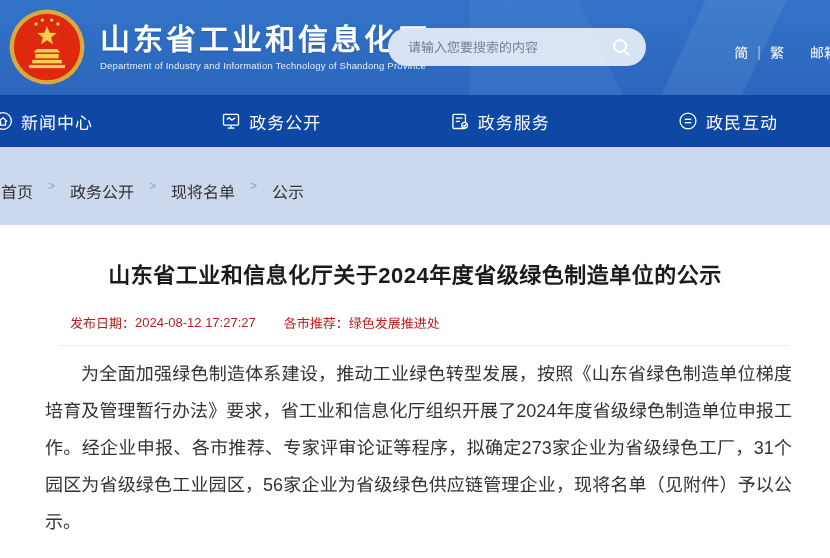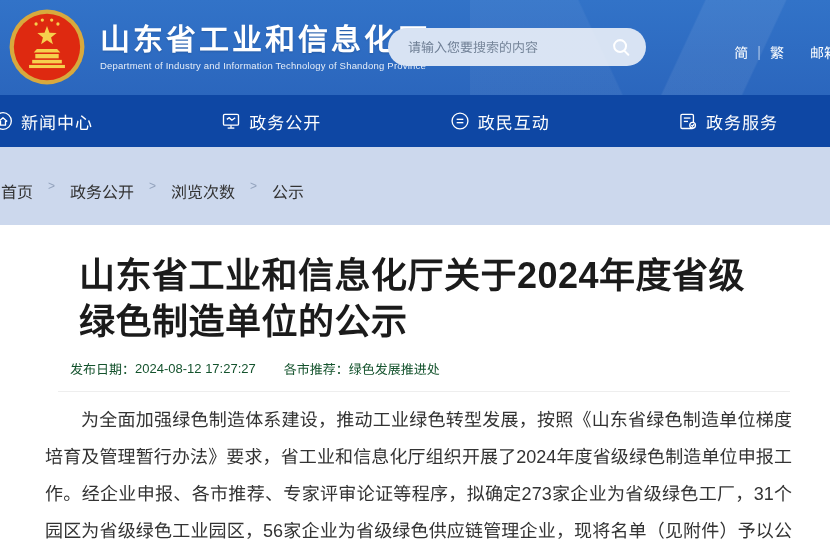--- a/index.html
+++ b/index.html
@@ -42,24 +42,24 @@
   .nav-item svg { width:20px; height:20px; margin-right:8px; }
 
   
   .crumb-strip { height:78px; background:#ccd8ed; padding:32px 0 0 1px; }
   .crumb { display:flex; font-size:16px; color:#333; }
   .crumb a { color:#333; text-decoration:none; cursor:pointer; }
   .crumb .csep { color:#93a3bd; font-size:12px; margin:0 15px; }
 
   
   .content { background:#fff; padding-top:28px; }
-  .article-title { width:672px; margin:0 auto; font-size:36px;
+  .article-title { width:672px; margin:0 auto; text-align:center; font-size:22px;
     font-weight:bold; color:#1b1b1b; line-height:46px; letter-spacing:.5px; }
   .meta { display:flex; align-items:center; margin-top:14px; padding:0 40px 0 70px;
-    font-size:13px; color:#14532d; }
+    font-size:13px; color:#b91c1c; }
   .meta .gap { width:28px; }
   .meta .right { margin-left:auto; display:flex; }
   .meta .unit-gap { width:22px; }
   .divider { border-bottom:1px solid #eeeeee; margin:13px 40px 0 58px; }
   .body-text { padding:10px 38px 0 45px; }
   .body-text p { font-size:18px; color:#333; line-height:37px; text-indent:2em;
     text-align:justify; }
 </style>
 </head>
 <body>
@@ -115,45 +115,45 @@
     <svg viewBox="0 0 24 24" fill="none" stroke="#fff" stroke-width="1.6">
       <rect x="3" y="4" width="18" height="13" rx="1.5"></rect>
       <line x1="12" y1="17" x2="12" y2="20"></line>
         <line x1="8" y1="20.5" x2="16" y2="20.5"></line>
       <path d="M7 10 l3 -2 l3 3 l4 -3" stroke-linejoin="round"></path>
     </svg>
     <span>政务公开</span>
   </div>
   <div class="nav-item">
     <svg viewBox="0 0 24 24" fill="none" stroke="#fff" stroke-width="1.6">
-      <circle cx="12" cy="12" r="9.5"></circle>
-      <line x1="8" y1="10" x2="16" y2="10"></line>
-        <line x1="8" y1="14" x2="16" y2="14"></line>
-    </svg>
-    <span>政民互动</span>
-  </div>
-  <div class="nav-item">
-    <svg viewBox="0 0 24 24" fill="none" stroke="#fff" stroke-width="1.6">
       <rect x="3.5" y="4" width="15" height="17" rx="1.5"></rect>
       <line x1="7" y1="8.5" x2="15" y2="8.5"></line>
         <line x1="7" y1="12.5" x2="12" y2="12.5"></line>
       <circle cx="17.5" cy="17" r="3.4" fill="#0e47a4"></circle>
       <path d="M16 17 l1.2 1.3 l2.2 -2.4"></path>
     </svg>
     <span>政务服务</span>
+  </div>
+  <div class="nav-item">
+    <svg viewBox="0 0 24 24" fill="none" stroke="#fff" stroke-width="1.6">
+      <circle cx="12" cy="12" r="9.5"></circle>
+      <line x1="8" y1="10" x2="16" y2="10"></line>
+        <line x1="8" y1="14" x2="16" y2="14"></line>
+    </svg>
+    <span>政民互动</span>
   </div>
 </div>
 
 <div class="crumb-strip">
   <div class="crumb">
     <a>首页</a>
     <span class="csep">&gt;</span>
     <a>政务公开</a>
     <span class="csep">&gt;</span>
-    <a>浏览次数</a>
+    <a>现将名单</a>
     <span class="csep">&gt;</span>
     <a>公示</a>
   </div>
 </div>
 
 <div class="content">
   <h1 class="article-title">山东省工业和信息化厅关于2024年度省级绿色制造单位的公示</h1>
 
   <div class="meta">
     <span>发布日期：</span>

